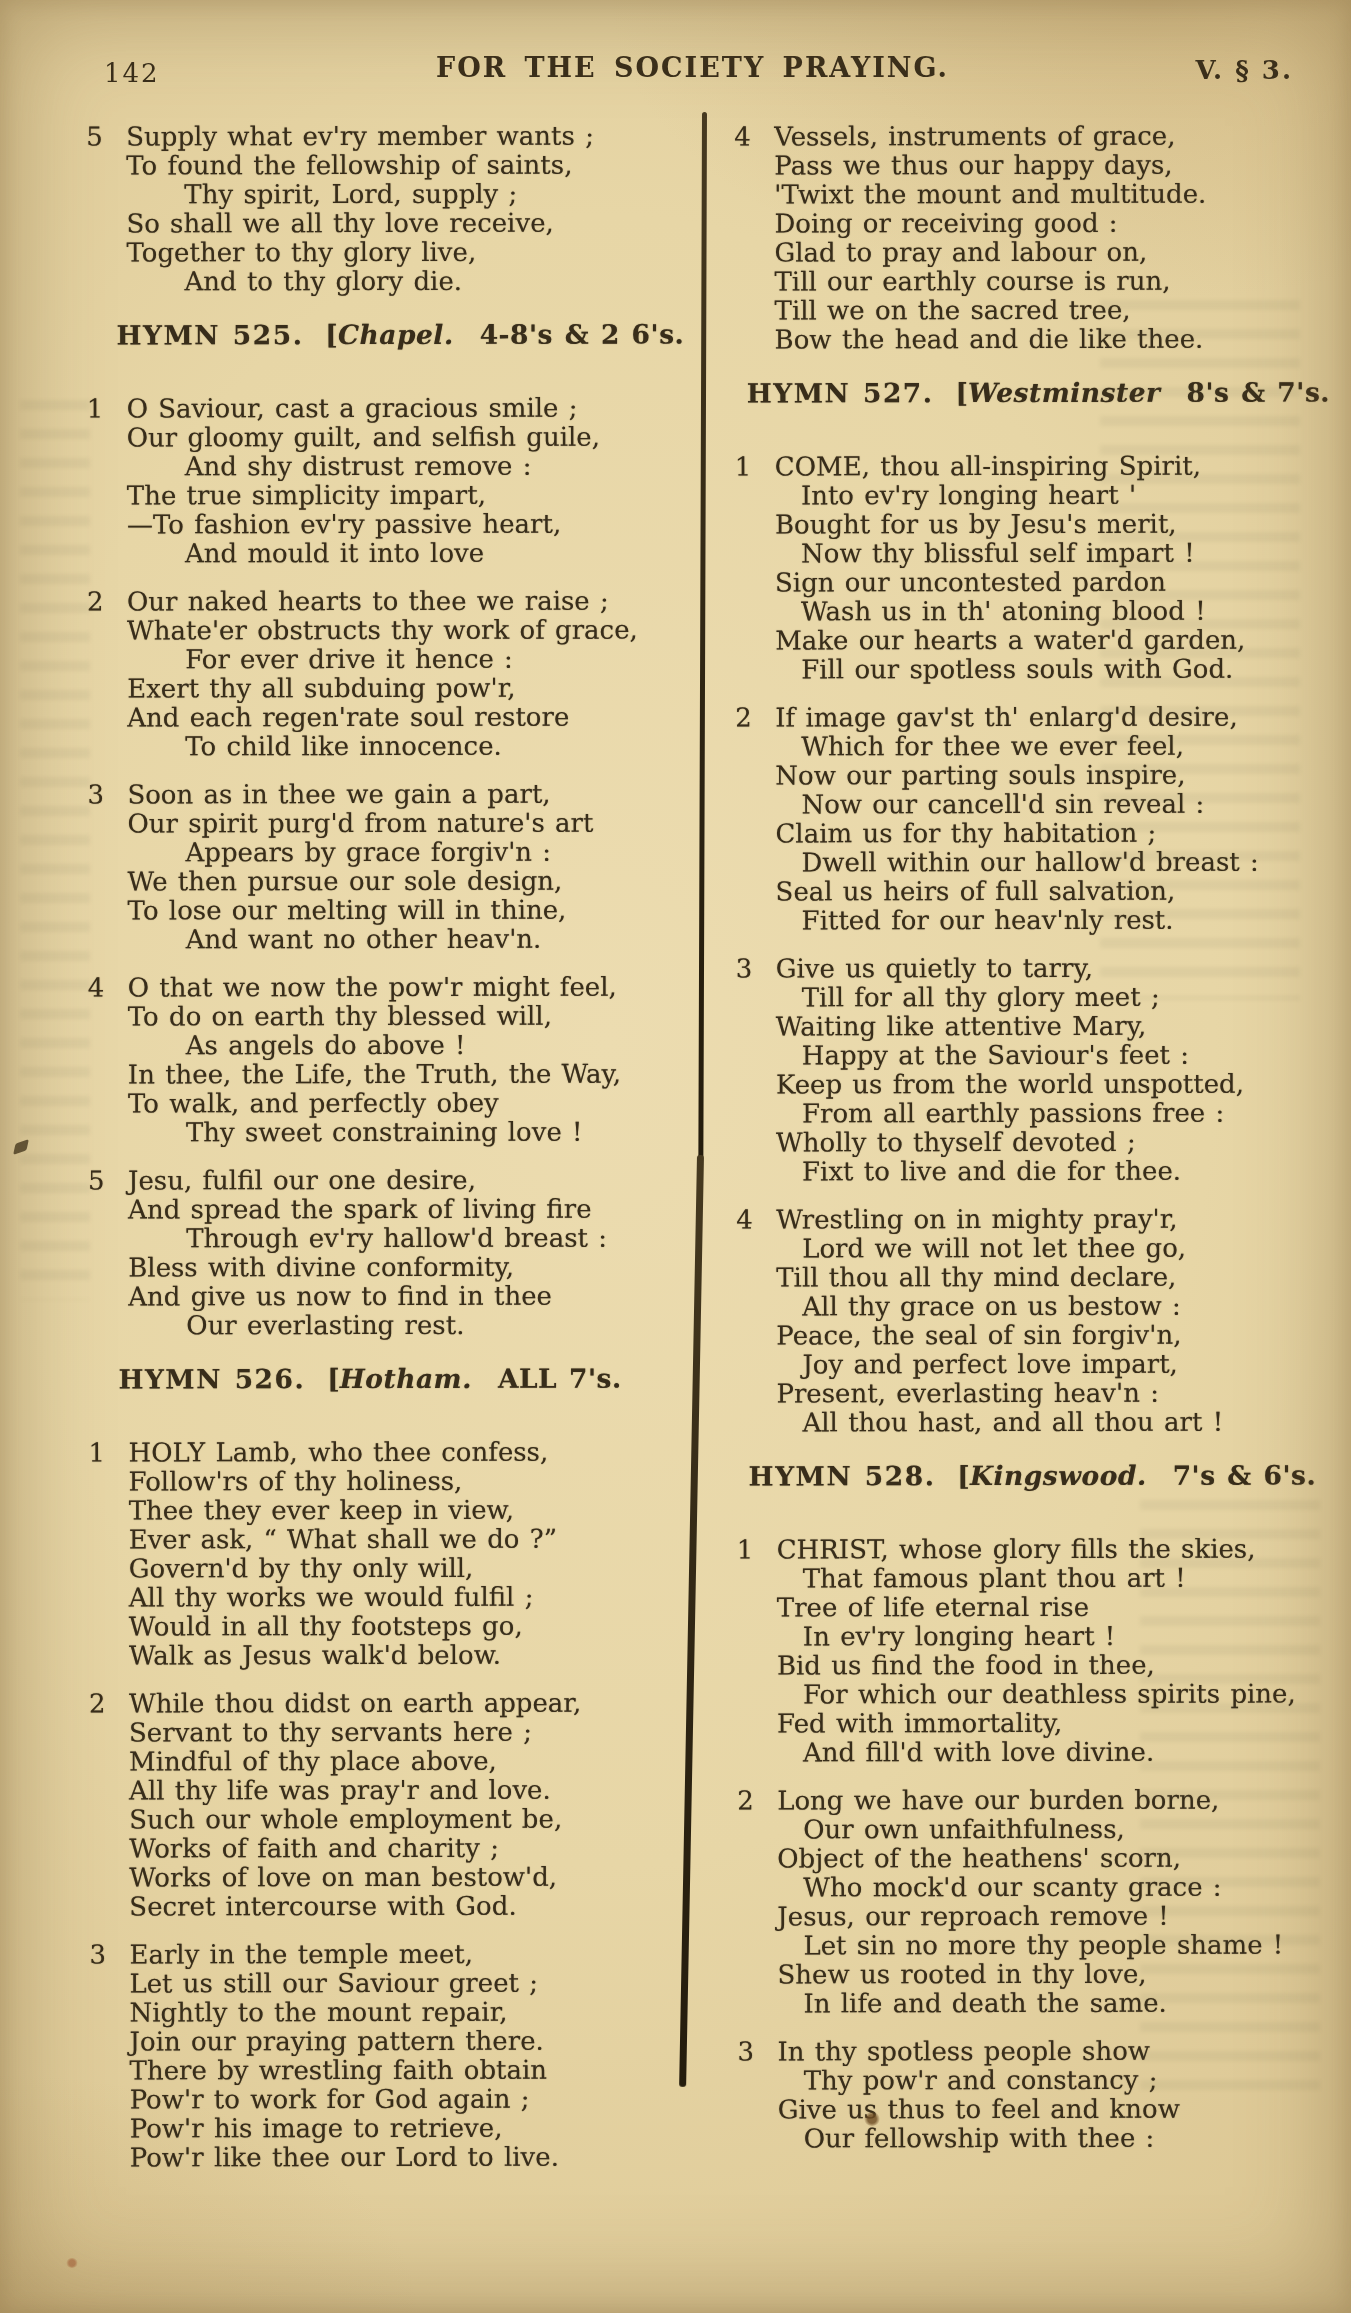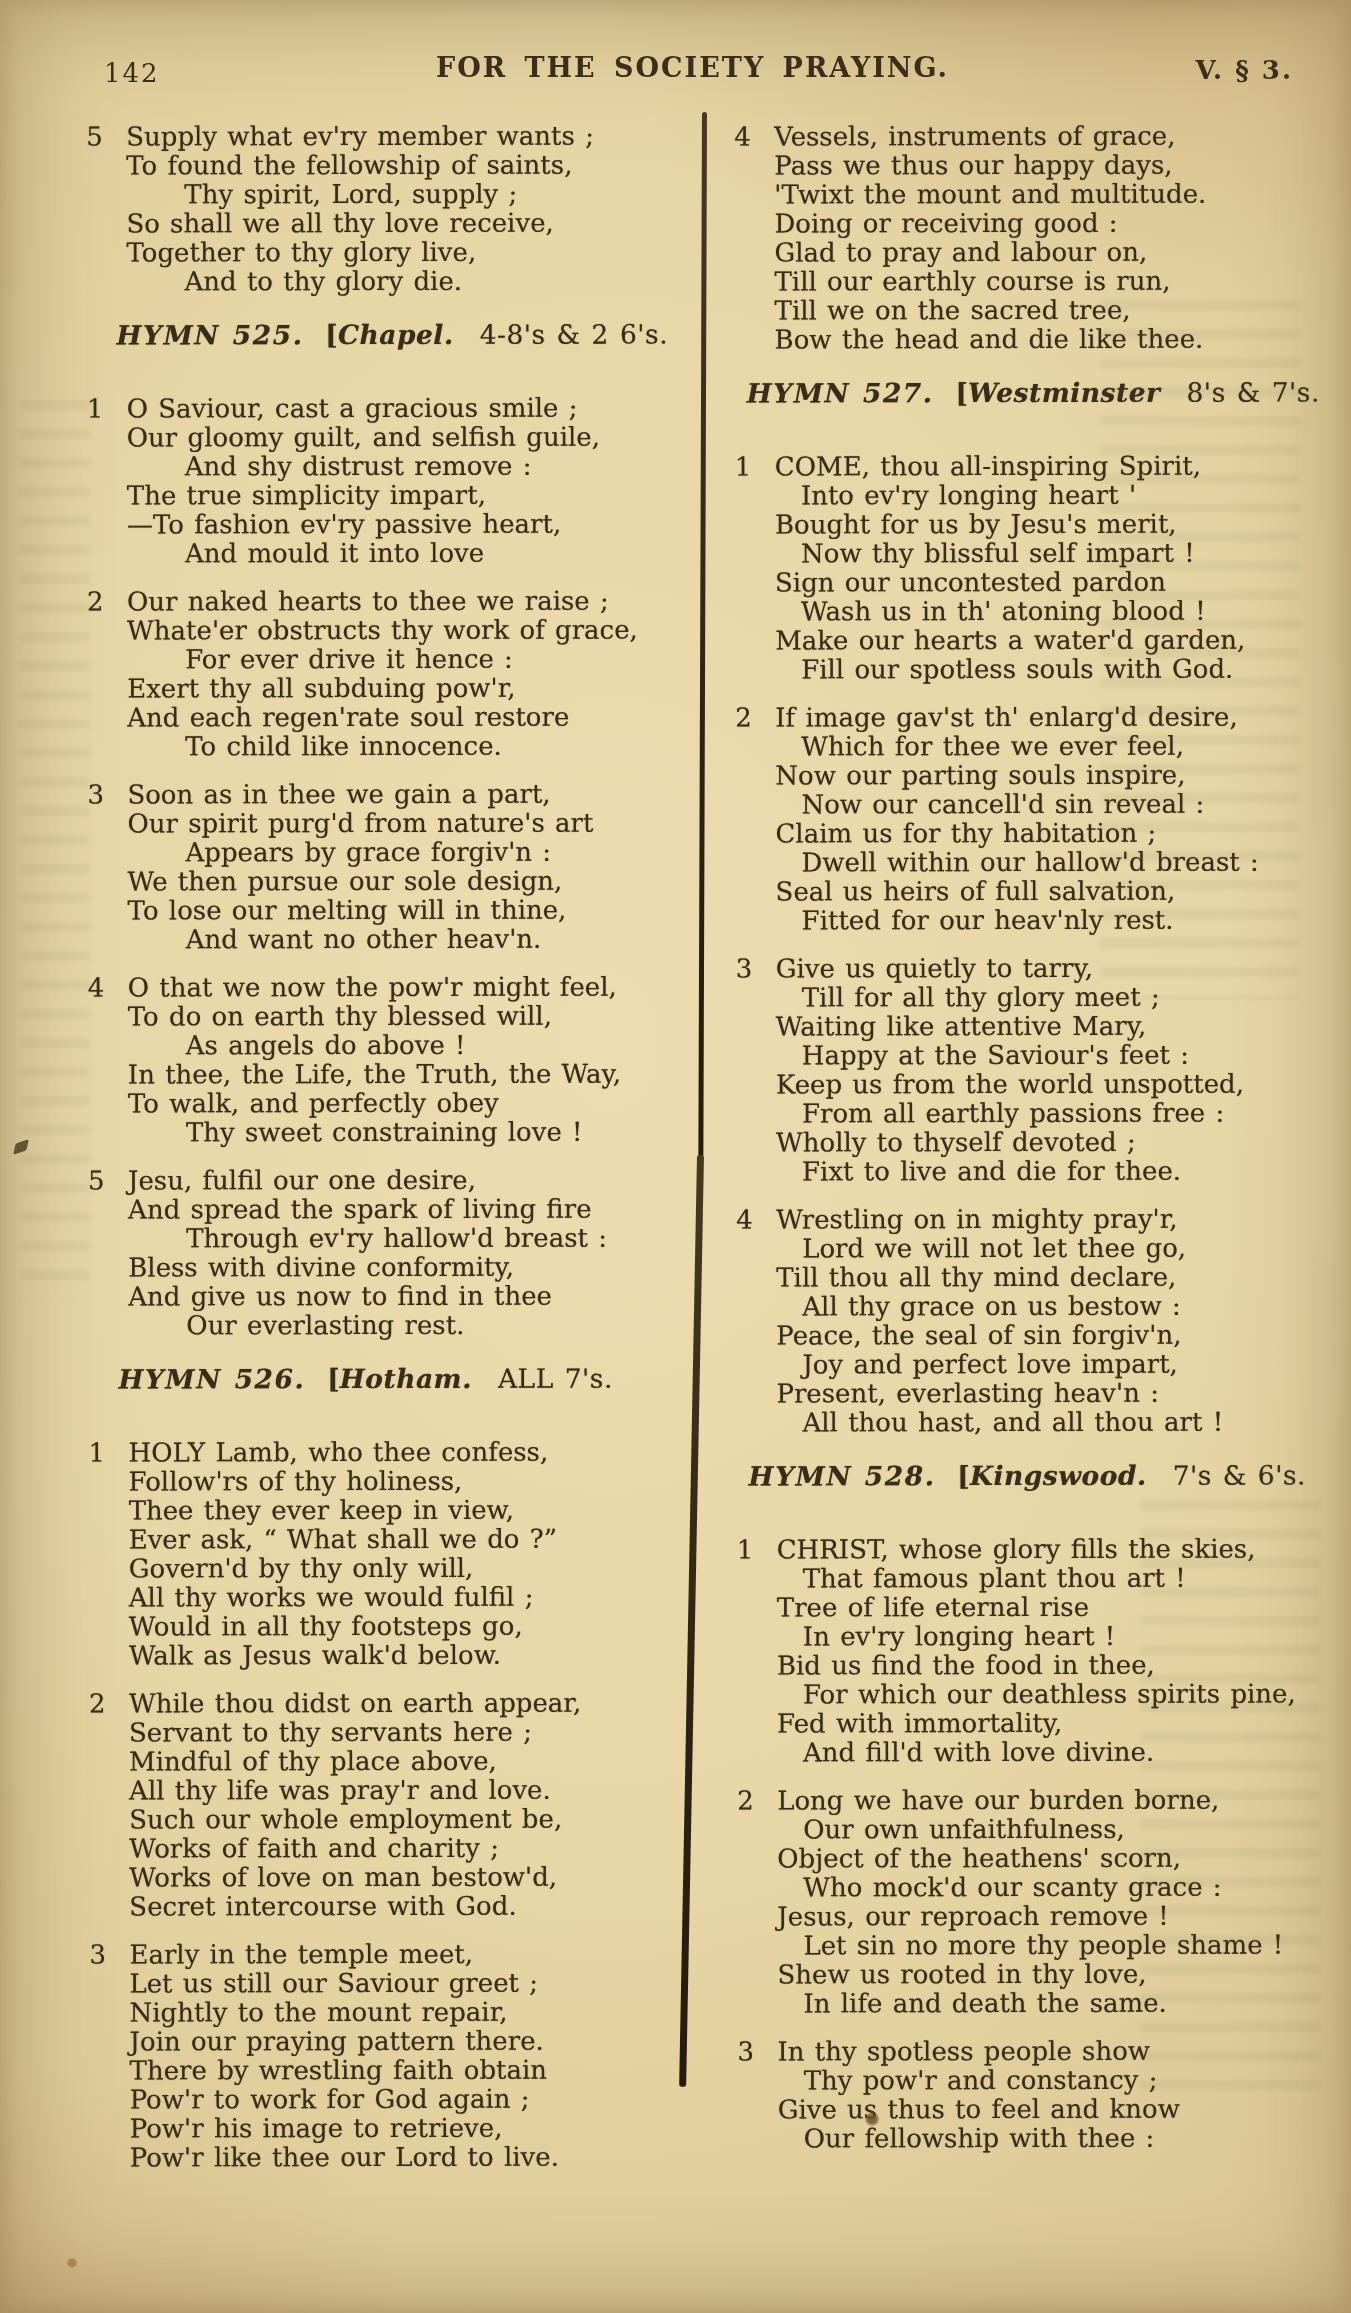--- a/index.html
+++ b/index.html
@@ -48,24 +48,24 @@
   .stanza{margin:0 0 19px 0;}
   .line{white-space:nowrap;}
   .line.i1{padding-left:40px;}
   .line.i2{padding-left:66px;}
   .line.i3{padding-left:98px;}
   .num{display:inline-block;width:40px;}
 
   .hymn-heading{margin:22px 0 42px 0;height:34px;line-height:34px;white-space:nowrap;
     padding-left:30px;font-size:26.5px;}
   #column-right .hymn-heading{padding-left:12px;}
-  .hname{font-weight:bold;letter-spacing:1.5px;margin-right:22px;font-style:italic;}
+  .hname{font-weight:bold;letter-spacing:1.5px;margin-right:22px;}
   .bracket{font-weight:bold;}
   .tune{font-style:italic;font-weight:bold;letter-spacing:.5px;margin-right:26px;margin-top:45px;}
-  .meter{font-weight:normal;letter-spacing:.5px;}
+  .meter{font-weight:bold;letter-spacing:.5px;}
 </style>
 </head>
 <body>
 
 <div id="page">
   <div id="header">
     <span id="page-number">142</span>
     <span id="running-title">FOR THE SOCIETY PRAYING.</span>
     <span id="section-ref">V. § 3.</span>
   </div>

